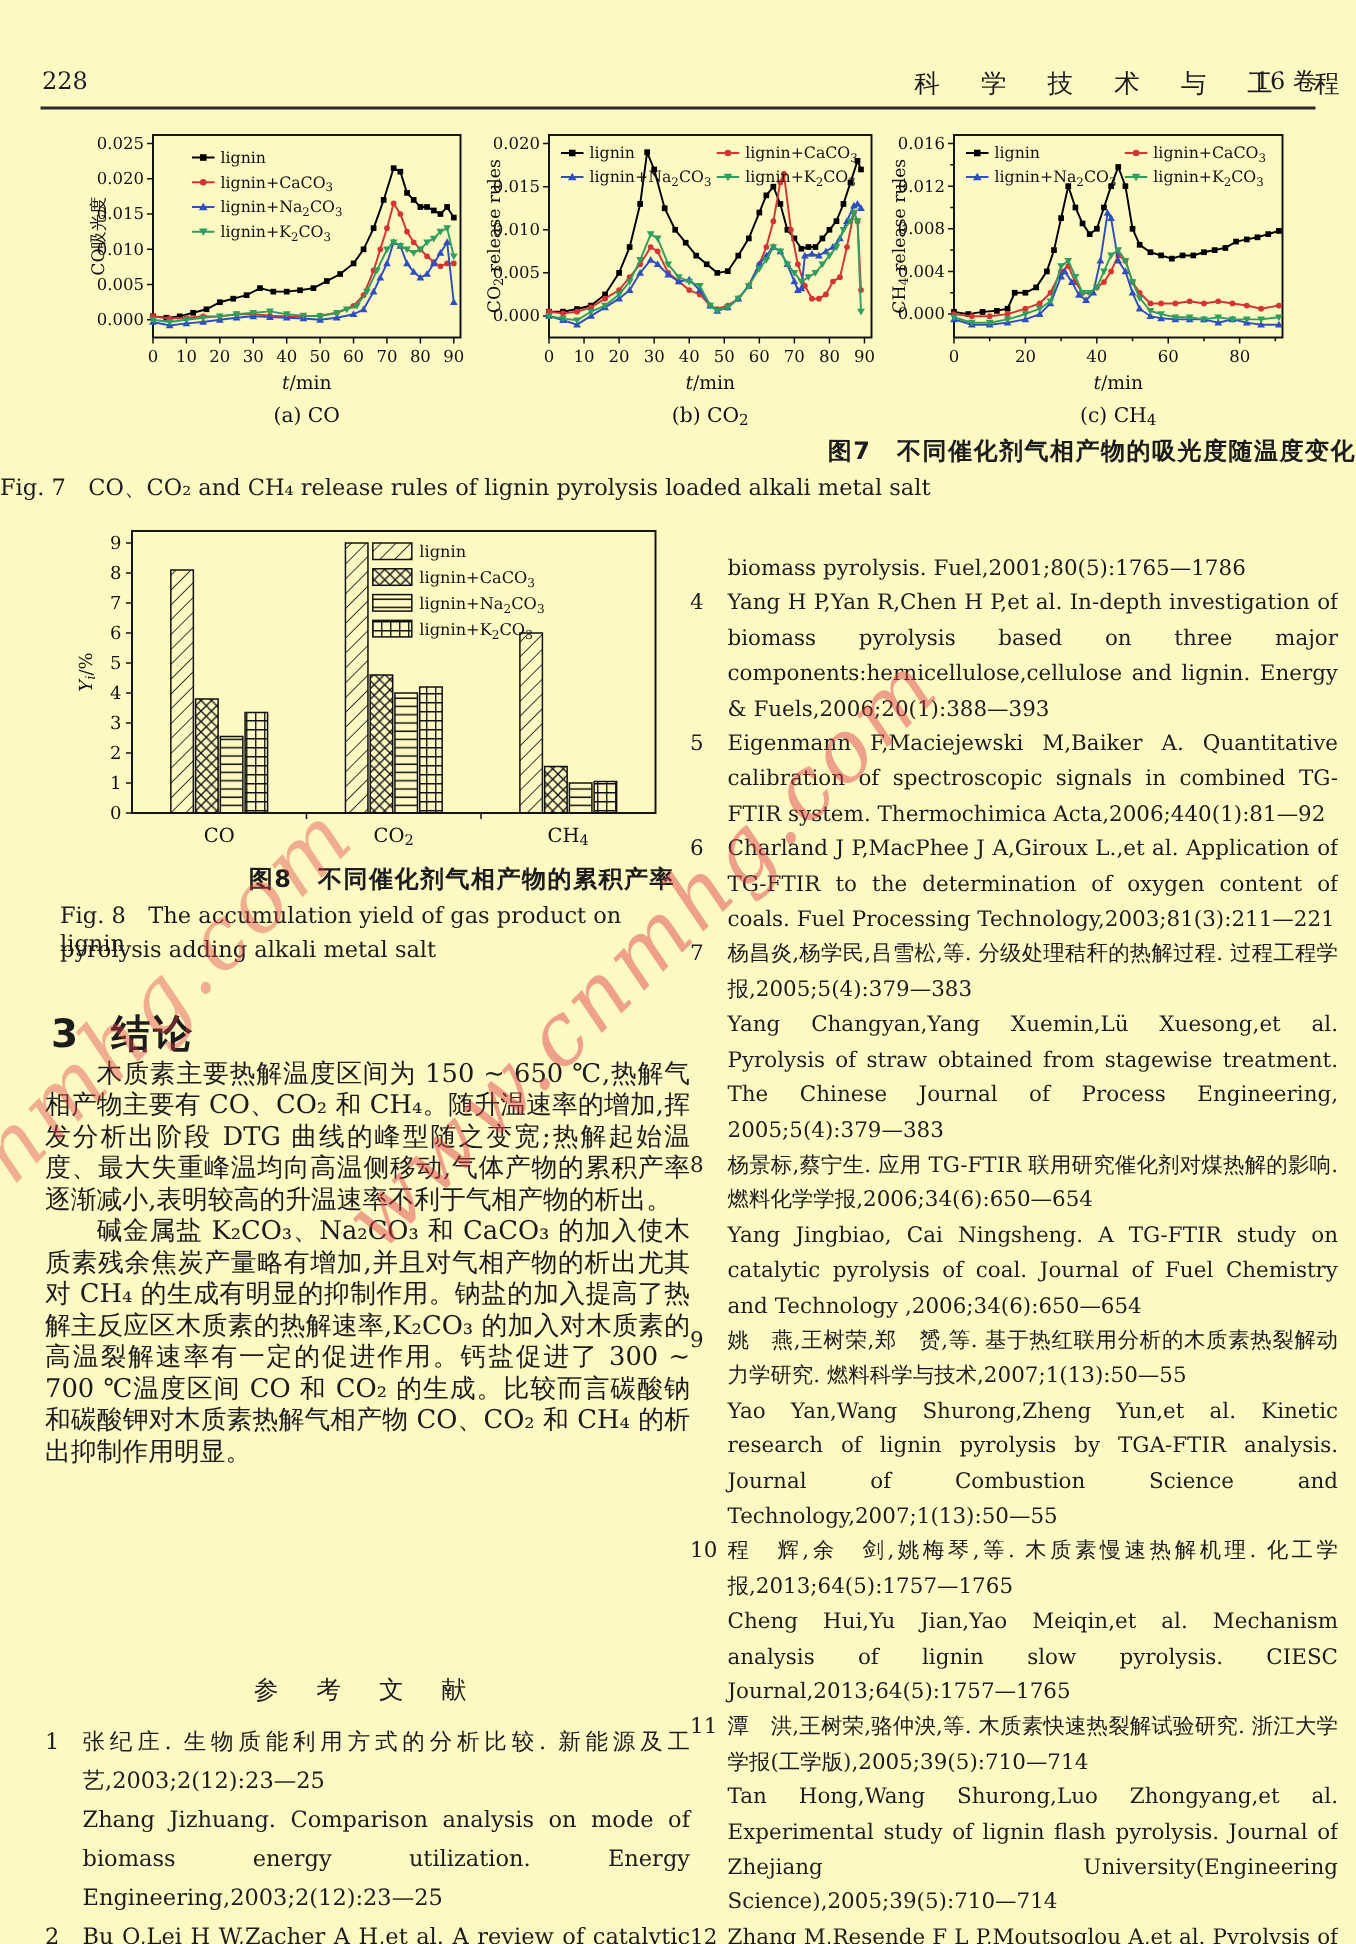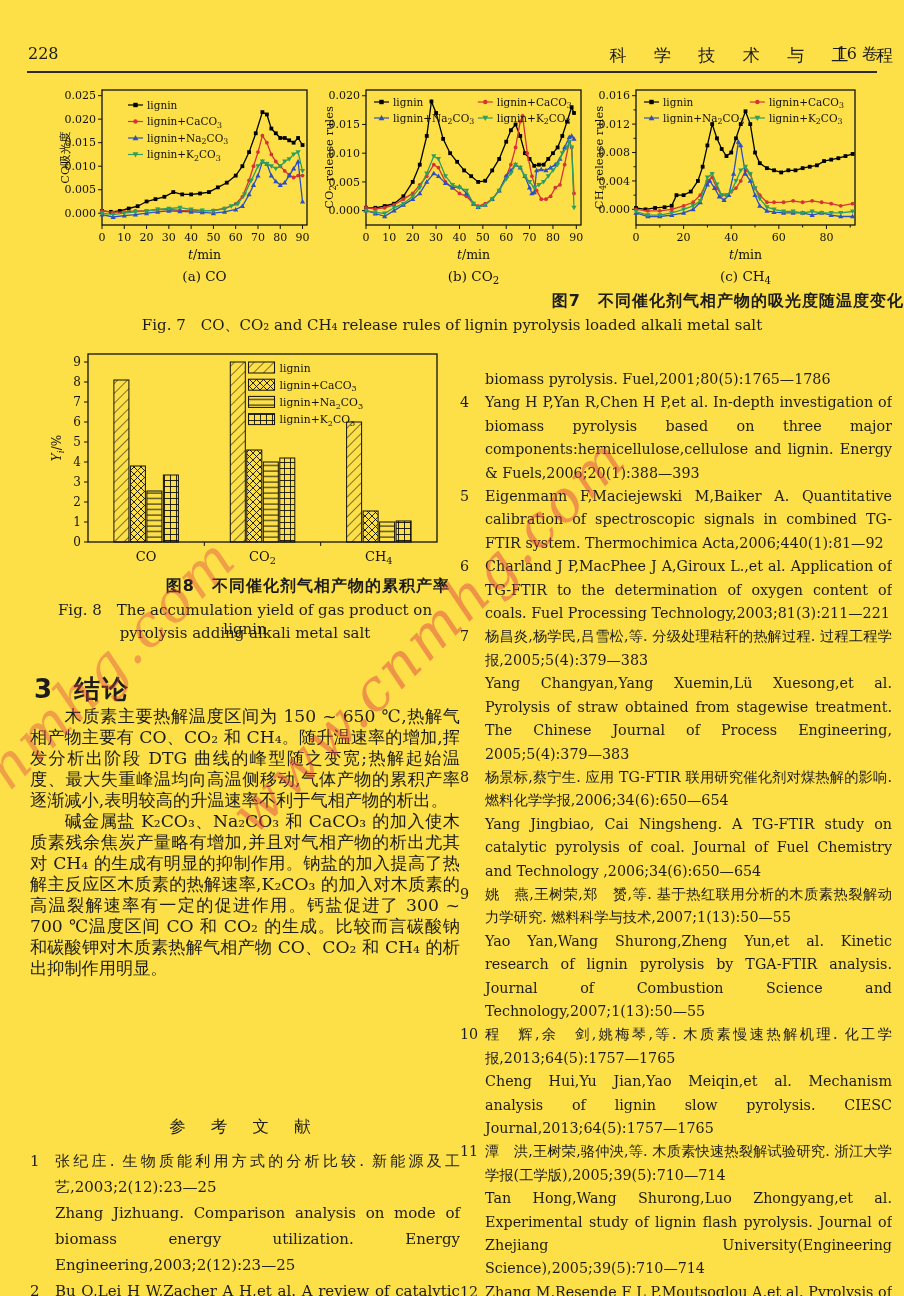--- a/index.html
+++ b/index.html
@@ -1,27 +1,27 @@
 <!DOCTYPE html>
 <html><head>
 <meta charset="utf-8">
 <style>
   *{margin:0;padding:0;box-sizing:border-box}
   html,body{background:#9a9a9a}
-  .page{position:relative;width:904px;height:1296px;margin:0 auto;background:#fde047;
+  .page{position:relative;width:904px;height:1296px;margin:0 auto;background:#fef9c3;
         overflow:hidden;color:#1c1c1c;font-family:"DejaVu Serif","Liberation Serif",serif;padding-left:28px;}
   .hdr-num{position:absolute;top:44px;left:28px;font-size:16px}
   .hdr-title{position:absolute;top:44px;left:0;width:100%;text-align:right;font-size:17px;letter-spacing:11px}
   .hdr-vol{position:absolute;top:44px;right:26px;font-size:16px}
   .hdr-rule{position:absolute;top:71px;left:27px;right:27px;border-top:2px solid #2b2b2b}
   svg.chart{position:absolute}
   svg text{font-family:"DejaVu Serif","Liberation Serif",serif;fill:#111}
   .cap-cn{position:absolute;text-align:right;font-weight:bold;font-size:16px;
           font-family:"DejaVu Sans","Liberation Sans",sans-serif;letter-spacing:1px}
-  .cap-en{position:absolute;text-align:center;font-size:15px}
+  .cap-en{position:absolute;font-size:15px}
   .fig7-cap-cn{top:291px;left:0;width:100%}
   .fig7-cap-en{top:316px;left:0;width:100%}
   .fig8-cn{top:576px;left:40px;width:410px}
   .fig8-en1{top:601px;left:40px;width:410px}
   .fig8-en2{top:624px;left:40px;width:410px}
   .sec-h{position:absolute;left:34px;top:672px;font-size:26px;font-weight:bold;
          font-family:"DejaVu Sans","Liberation Sans",sans-serif}
   .sec-h .sec-t{margin-left:22px;letter-spacing:2px}
   .body-col{position:absolute;left:30px;top:706px;width:430px;font-size:17.2px;
             line-height:21px;text-align:justify}

